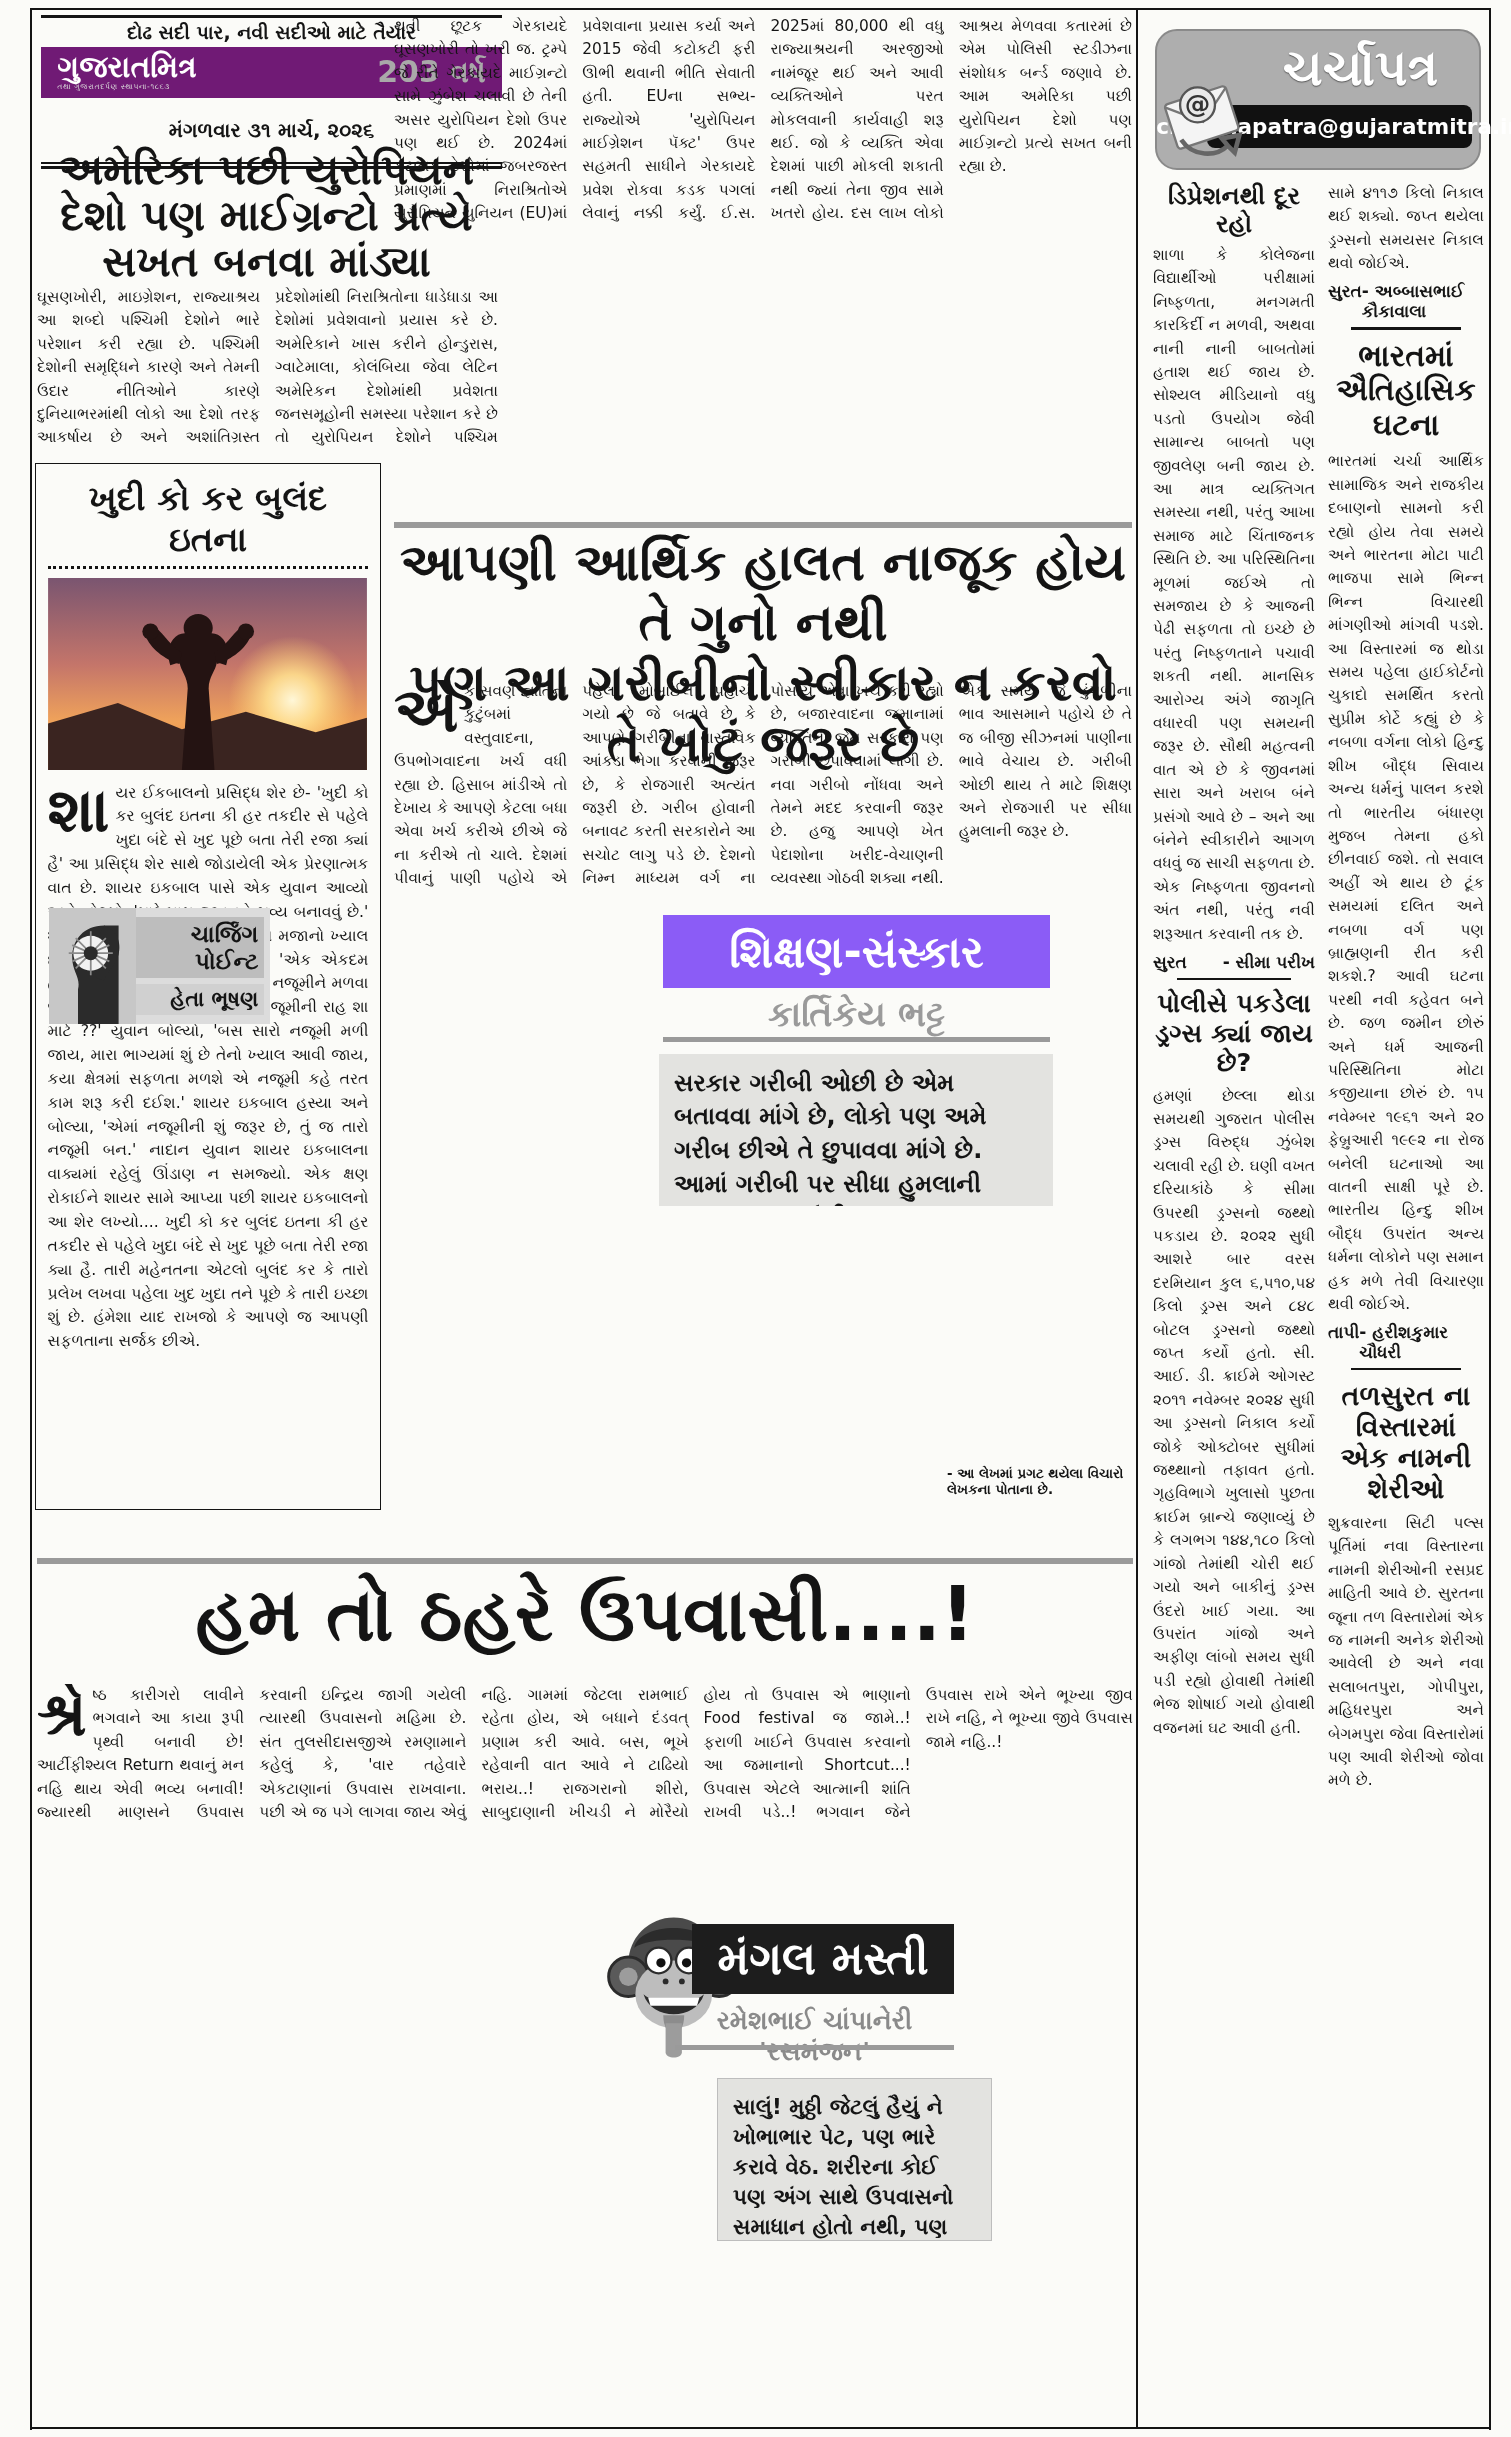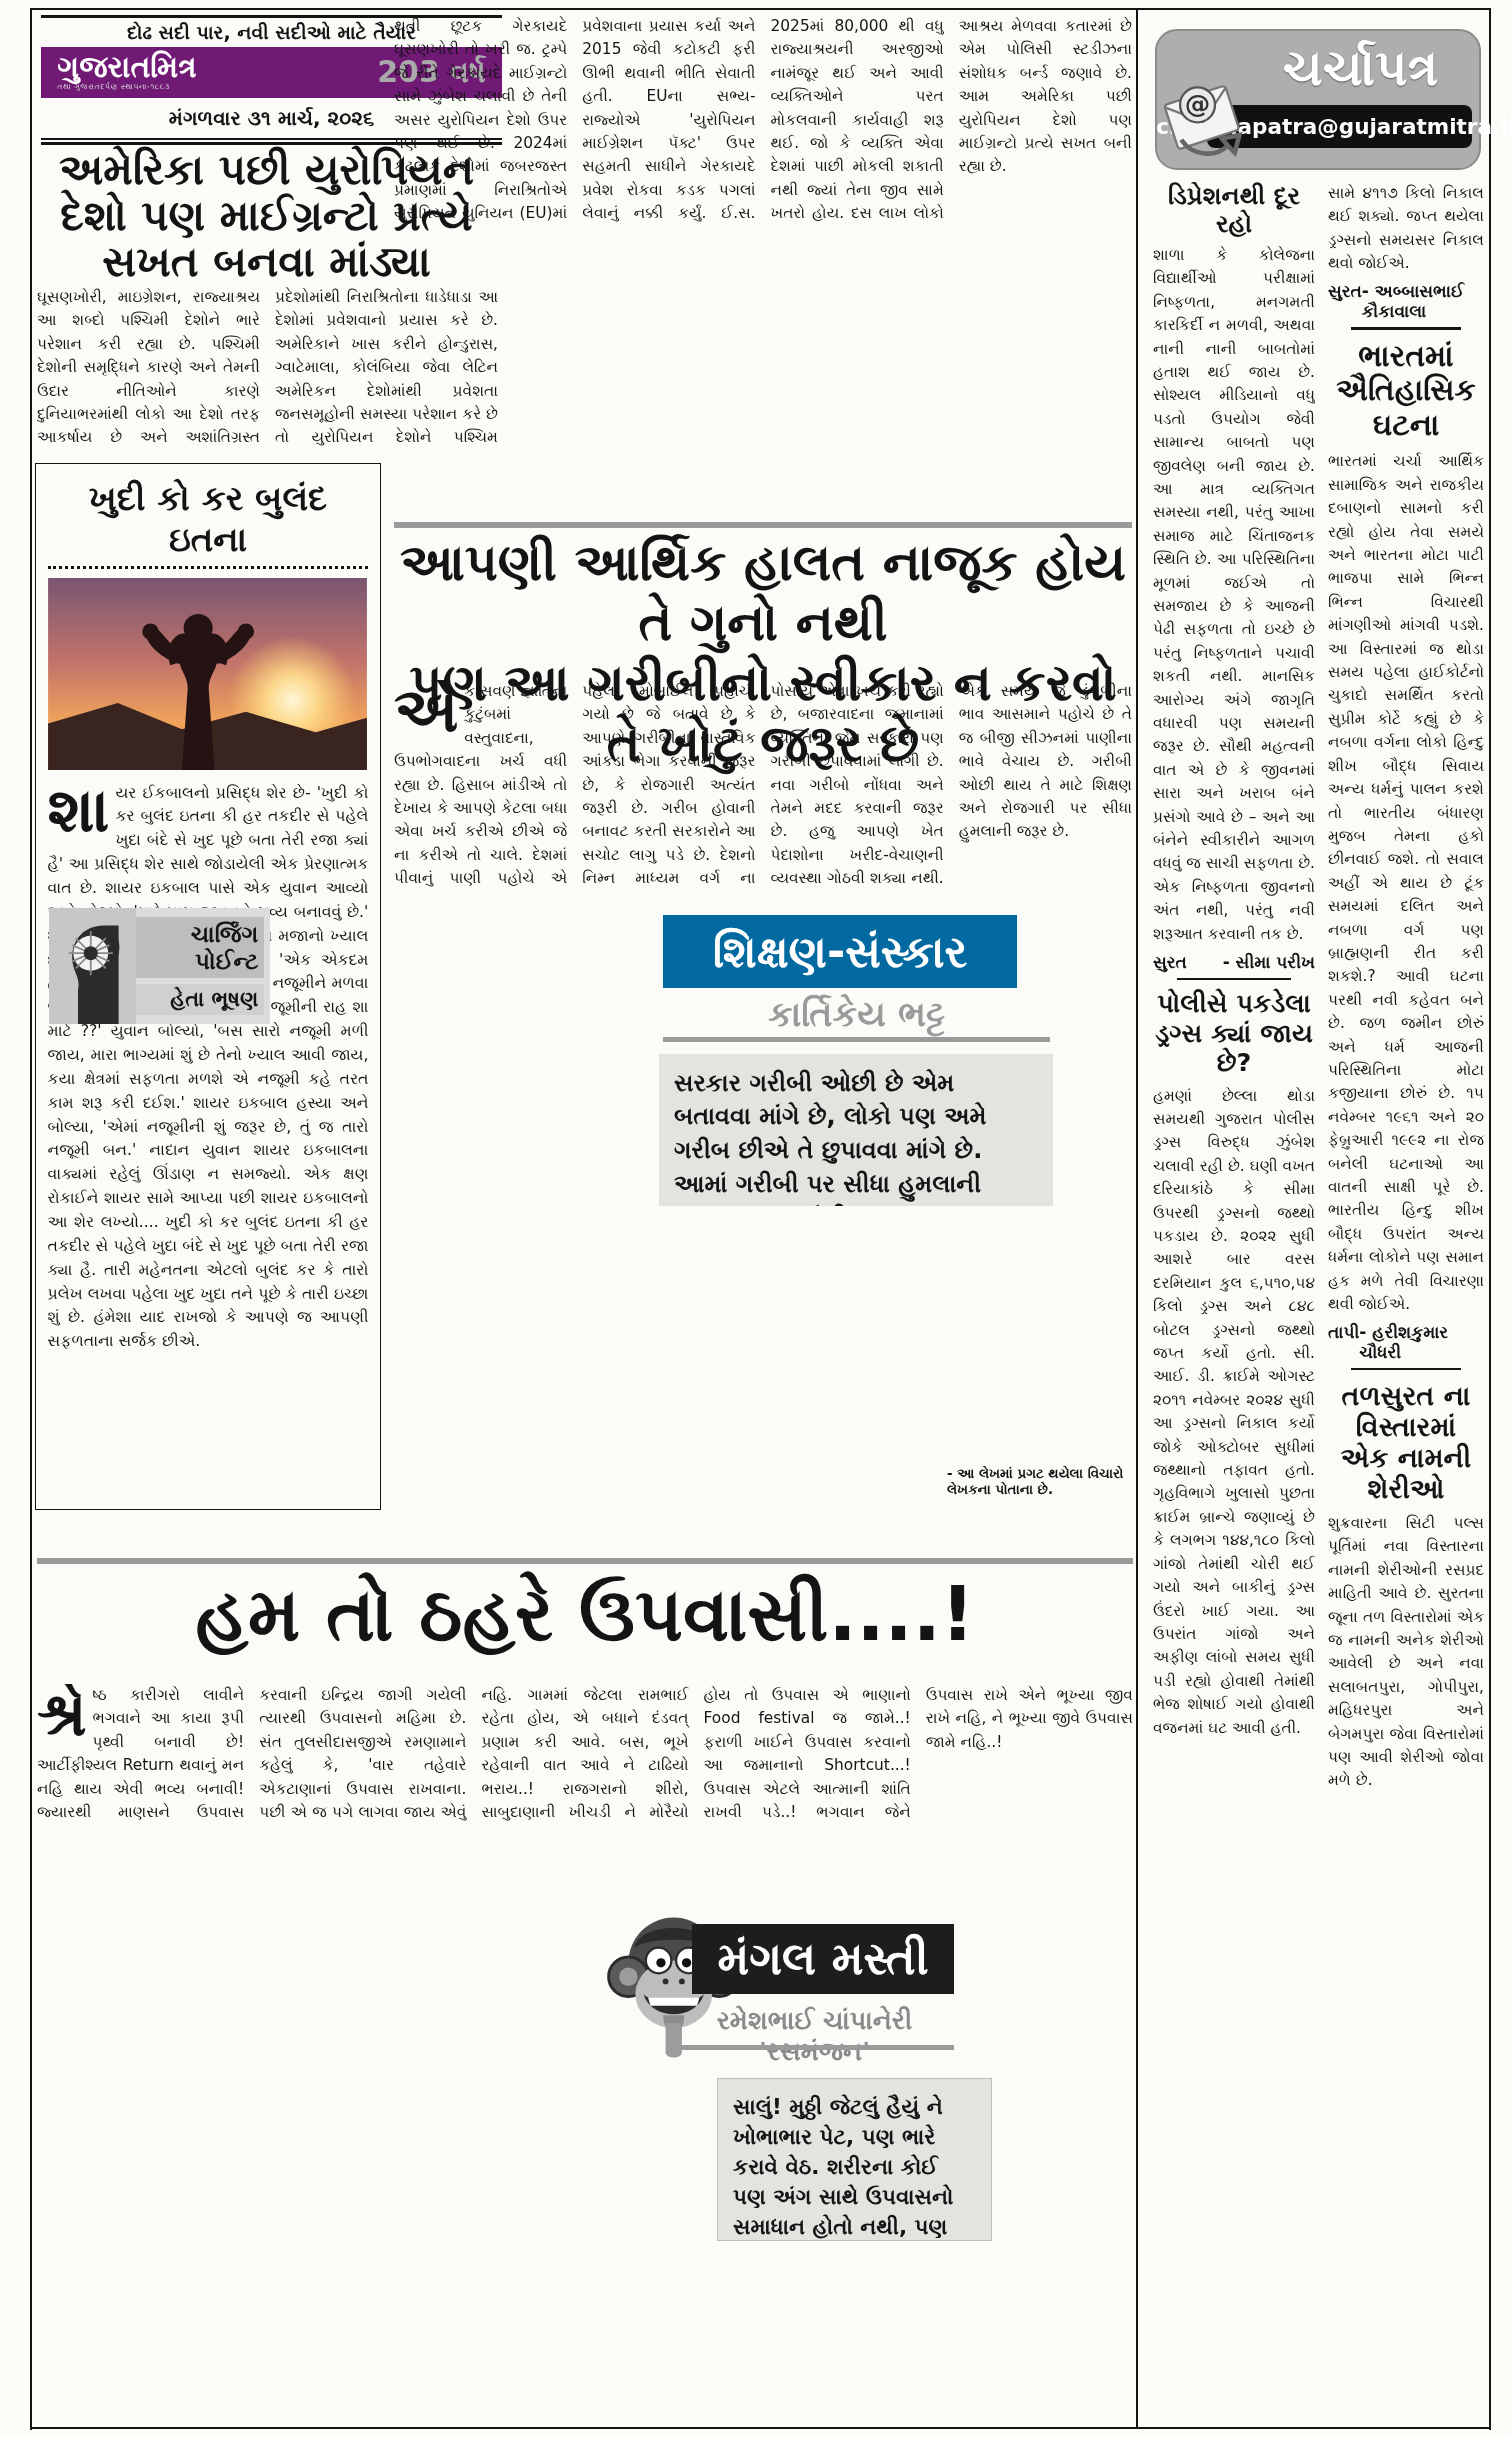--- a/index.html
+++ b/index.html
@@ -35,21 +35,21 @@
   <div class="abs" style="left:41px; top:15px; width:461px;">
     <div class="rule" style="height:2.9px;"></div>
     <div class="center bold" style="font-size:19px; padding:2.9px 0;">દોઢ સદી પાર, નવી સદીઓ માટે તૈયાર</div>
     <div style="background:#701a75; height:51px; display:flex; align-items:center; justify-content:space-between; padding:0 16.3px;">
       <div>
         <div class="bold" style="color:#fff; font-size:30px; line-height:1;">ગુજરાતમિત્ર</div>
         <div style="color:#ddd; font-size:7.6px; letter-spacing:0.6px;">તથા ગુજરાતદર્પણ સ્થાપના-૧૮૬૩</div>
       </div>
       <div class="bold" style="color:#a9a9a9; font-size:30px;">203 વર્ષ</div>
     </div>
-    <div class="center bold" style="font-size:20px; padding:8px 0;">મંગળવાર ૩૧ માર્ચ, ૨૦૨૬</div>
+    <div class="center bold" style="font-size:20px; padding:20px 0;">મંગળવાર ૩૧ માર્ચ, ૨૦૨૬</div>
     <div class="rule" style="height:2.3px; margin-bottom:2.3px;"></div>
     <div class="rule" style="height:2.3px;"></div>
   </div>
 
   <div class="abs center bold" style="left:34px; top:147px; width:465px; font-size:42px; line-height:1.1;">અમેરિકા પછી યુરોપિયન દેશો પણ માઈગ્રન્ટો પ્રત્યે સખત બનવા માંડ્યા</div>
   <div class="abs body-text col2" style="left:37px; top:286px; width:461px; height:170px;">ઘૂસણખોરી, માઇગ્રેશન, રાજ્યાશ્રય આ શબ્દો પશ્ચિમી દેશોને ભારે પરેશાન કરી રહ્યા છે. પશ્ચિમી દેશોની સમૃદ્ધિને કારણે અને તેમની ઉદાર નીતિઓને કારણે દુનિયાભરમાંથી લોકો આ દેશો તરફ આકર્ષાય છે અને અશાંતિગ્રસ્ત પ્રદેશોમાંથી નિરાશ્રિતોના ધાડેધાડા આ દેશોમાં પ્રવેશવાનો પ્રયાસ કરે છે. અમેરિકાને ખાસ કરીને હોન્ડુરાસ, ગ્વાટેમાલા, કોલંબિયા જેવા લેટિન અમેરિકન દેશોમાંથી પ્રવેશતા જનસમૂહોની સમસ્યા પરેશાન કરે છે તો યુરોપિયન દેશોને પશ્ચિમ એશિયાના અશાંત દેશો અને કેટલાક ભયંકર ગરીબ અને ગૃહ યુદ્ધ જેવી સમસ્યાઓમાં સપડાયેલા આફ્રિકન દેશોમાંથી આવતા નિરાશ્રિતોની સમસ્યા હેરાન કરે છે. આ ઉપરાંત અન્ય દેશોમાં</div>
   <div class="abs body-text col4" style="left:394px; top:15px; width:738px; height:502px;">થતી છૂટક ગેરકાયદે ઘૂસણખોરી તો ખરી જ. ટ્રમ્પે જે રીતે ગેરકાયદે માઈગ્રન્ટો સામે ઝુંબેશ ચલાવી છે તેની અસર યુરોપિયન દેશો ઉપર પણ થઈ છે. 2024માં કેટલાક દેશોમાં જબરજસ્ત પ્રમાણમાં નિરાશ્રિતોએ યુરોપિયન યુનિયન (EU)માં પ્રવેશવાના પ્રયાસ કર્યા અને 2015 જેવી કટોકટી ફરી ઊભી થવાની ભીતિ સેવાતી હતી. EUના સભ્ય-રાજ્યોએ 'યુરોપિયન માઈગ્રેશન પૅક્ટ' ઉપર સહમતી સાધીને ગેરકાયદે પ્રવેશ રોકવા કડક પગલાં લેવાનું નક્કી કર્યું. ઈ.સ. 2025માં 80,000 થી વધુ રાજ્યાશ્રયની અરજીઓ નામંજૂર થઈ અને આવી વ્યક્તિઓને પરત મોકલવાની કાર્યવાહી શરૂ થઈ. જો કે વ્યક્તિ એવા દેશમાં પાછી મોકલી શકાતી નથી જ્યાં તેના જીવ સામે ખતરો હોય. દસ લાખ લોકો આશ્રય મેળવવા કતારમાં છે એમ પોલિસી સ્ટડીઝના સંશોધક બર્ન્ડ જણાવે છે. આમ અમેરિકા પછી યુરોપિયન દેશો પણ માઈગ્રન્ટો પ્રત્યે સખત બની રહ્યા છે.</div>
   <div class="abs grayrule" style="left:394px; top:522px; width:738px; height:5.8px;"></div>
 
   <div class="abs" style="left:35px; top:463px; width:346px; height:1047px; border:1.7px solid #141414; padding:9.3px 11.6px; overflow:hidden;">
@@ -107,21 +107,21 @@
   </div>
 
   <div class="abs center bold" style="left:394px; top:533px; width:738px; font-size:51px; line-height:1.18;">
     <div>આપણી આર્થિક હાલત નાજૂક હોય તે ગુનો નથી</div>
     <div>પણ આ ગરીબીનો સ્વીકાર ન કરવો તે ખોટું જરૂર છે</div>
   </div>
   <div class="abs body-text col4" style="left:394px; top:680px; width:738px; height:820px;">
     <span class="dropcap">એ</span>
     <span>ક સવર્ણ જ્ઞાતિના કુટુંબમાં વસ્તુવાદના, ઉપભોગવાદના ખર્ચ વધી રહ્યા છે. હિસાબ માંડીએ તો દેખાય કે આપણે કેટલા બધા એવા ખર્ચ કરીએ છીએ જે ના કરીએ તો ચાલે. દેશમાં પીવાનું પાણી પહોચે એ પહેલા મોબાઈલ પહોચી ગયો છે જે બતાવે છે કે આપણે ગરીબીના વાસ્તવિક આંકડા ભેગા કરવાની જરૂર છે, કે રોજગારી અત્યંત જરૂરી છે. ગરીબ હોવાની બનાવટ કરતી સરકારોને આ સચોટ લાગુ પડે છે. દેશનો નિમ્ન માધ્યમ વર્ગ ના પોસાય એવા ખર્ચ કરી રહ્યો છે, બજારવાદના જમાનામાં વ્યક્તિની જેમ સરકારો પણ ગરીબી છુપાવવામાં લાગી છે. નવા ગરીબો નોંધવા અને તેમને મદદ કરવાની જરૂર છે. હજુ આપણે ખેત પેદાશોના ખરીદ-વેચાણની વ્યવસ્થા ગોઠવી શક્યા નથી. એક સમયે જે ડુંગળીના ભાવ આસમાને પહોચે છે તે જ બીજી સીઝનમાં પાણીના ભાવે વેચાય છે. ગરીબી ઓછી થાય તે માટે શિક્ષણ અને રોજગારી પર સીધા હુમલાની જરૂર છે.</span>
   </div>
-  <div class="abs" style="left:663px; top:915px; width:354px; height:73px; background:#0369a1; display:flex; align-items:center; justify-content:center;">
+  <div class="abs" style="left:663px; top:915px; width:387px; height:73px; background:#8b5cf6; display:flex; align-items:center; justify-content:center;">
     <div class="bold" style="color:#fff; font-size:44px;">શિક્ષણ-સંસ્કાર</div>
   </div>
   <div class="abs center bold" style="left:663px; top:994px; width:387px; font-size:35px; color:#9a9a9a; background:#fbfbf8;">કાર્તિકેય ભટ્ટ</div>
   <div class="abs grayrule" style="left:663px; top:1037px; width:387px; height:5.2px;"></div>
   <div class="abs quote-box" style="left:659px; top:1054px; width:394px; height:152px; font-size:24px; line-height:1.4;">સરકાર ગરીબી ઓછી છે એમ બતાવવા માંગે છે, લોકો પણ અમે ગરીબ છીએ તે છુપાવવા માંગે છે. આમાં ગરીબી પર સીધા હુમલાની વ્યૂહરચના ક્યાંથી થાય?</div>
   <div class="abs bold" style="left:947px; top:1466px; width:186px; font-size:13.4px; background:#fbfbf8;">- આ લેખમાં પ્રગટ થયેલા વિચારો લેખકના પોતાના છે.</div>
 
   <div class="abs grayrule" style="left:37px; top:1558px; width:1096px; height:5.8px;"></div>
 
   <div class="abs center bold" style="left:37px; top:1571px; width:1096px; font-size:74px;">હમ તો ઠહરે ઉપવાસી....!</div>

